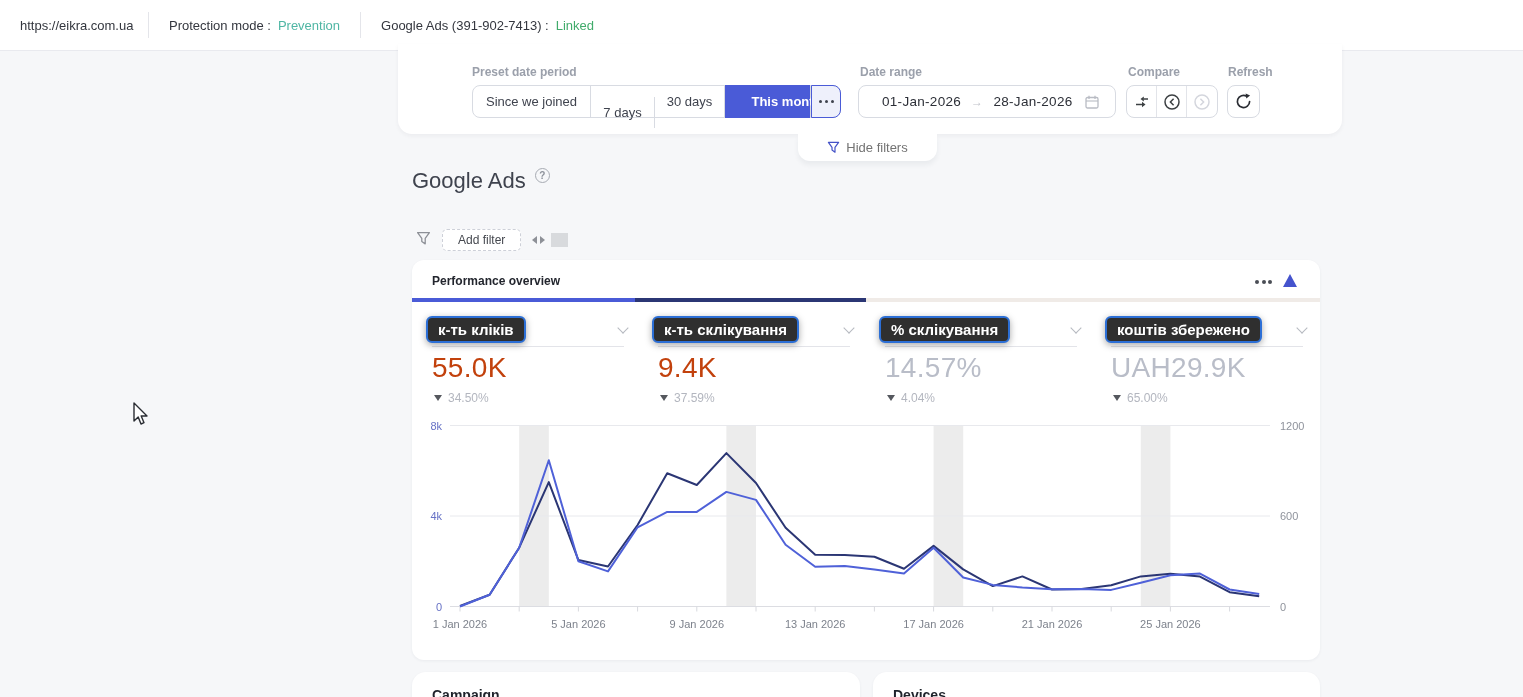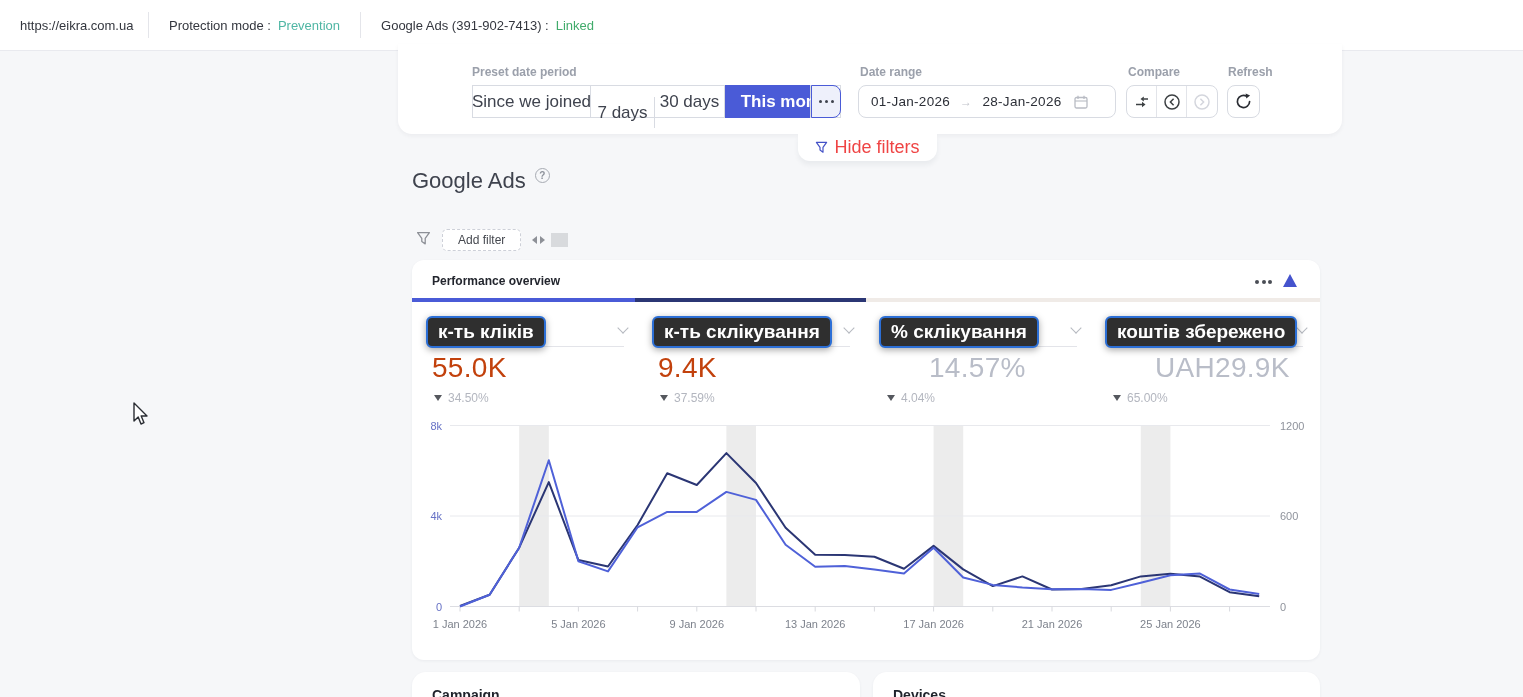--- a/index.html
+++ b/index.html
@@ -25,57 +25,57 @@
 
   
   .filter-card {
     position:absolute; left:398px; top:44px; width:944px; height:90px;
     background:#fff; border-radius:0 0 14px 14px;
     box-shadow:0 2px 4px rgba(40,44,63,.05);
   }
   .flabel { position:absolute; font-size:12px; color:#9ba0ab;font-weight:bold; }
   .seg-group {
     position:absolute; display:flex; height:33px;
-    background:#fff; border:1px solid #d8dbe2; border-radius:0;
-    font-size:17px; color:#3f434e; overflow:visible;
+    background:#fff; border:1px solid #d8dbe2; border-radius:8px;
+    font-size:13px; color:#3f434e; overflow:visible;
   }
   .seg-group .seg-btn {
     display:flex; align-items:center; justify-content:center;
     border-right:1px solid #d8dbe2; height:100%; cursor:pointer; white-space:nowrap;
   }
   .seg-btn.active { background:#4a5bd7; color:#fff; font-weight:700; margin:-1px 0; height:33px;padding-left:38px; }
   .seg-btn.more {
     border:1px solid #4a5bd7; border-radius:0 8px 8px 0; background:#eef0fb;
     margin:-1px -1px -1px 0; height:33px;
   }
   .dots { display:flex; gap:3px; }
   .dots i { width:3px; height:3px; border-radius:50%; background:#3f434e; display:block; }
   .date-group {
     position:absolute; height:33px; background:#fff; border:1px solid #d8dbe2;
-    border-radius:8px; display:flex; align-items:center; padding:0 10px 0 12px;
+    border-radius:8px; display:flex; align-items:center; padding:0 10px 0 23px;
     font-size:13.5px; color:#2c2f37; letter-spacing:.3px;
   }
   .date-arrow { color:#c0c3ca; margin:0 10px; font-size:12px; }
   .icon-btn-group {
     position:absolute; height:33px; border:1px solid #d8dbe2; border-radius:8px;
     background:#fff; display:flex; align-items:center;
   }
   .icon-cell { width:30px; height:100%; display:flex; align-items:center; justify-content:center;
     border-right:1px solid #e2e4e9; cursor:pointer; }
   .icon-cell:last-child { border-right:none; }
   .round-btn {
     position:absolute; width:33px; height:33px; border:1px solid #d8dbe2; border-radius:8px;
     background:#fff; display:flex; align-items:center; justify-content:center; cursor:pointer;
   }
   .hide-filters {
     position:absolute; left:798px; top:134px; width:139px; height:27px;
     background:#fff; border-radius:0 0 12px 12px;
     box-shadow:0 4px 5px rgba(40,44,63,.06);
     display:flex; align-items:center; justify-content:center; gap:6px;
-    font-size:18px; color:#ef4444; cursor:pointer;
+    font-size:13px; color:#737373; cursor:pointer;
   }
 
   
   .page-title { position:absolute; left:412px; top:168px; font-size:22px; font-weight:500; color:#3f434e;
     display:flex; align-items:flex-start; gap:9px; }
   .help-icon { width:15px; height:15px; border:1.2px solid #a7abb3; border-radius:50%;
     font-size:10px; color:#8d929b; display:flex; align-items:center; justify-content:center; font-weight:700; }
   .add-filter {
     position:absolute; left:442px; top:229px; height:22px; padding:0 15px;
     border:1px dashed #cdd0d8; border-radius:5px; background:#fff;
@@ -97,28 +97,28 @@
   .collapse-tri { position:absolute; left:871px; top:14px; width:0; height:0;
     border-left:7px solid transparent; border-right:7px solid transparent; border-bottom:13px solid #4553cd; cursor:pointer; }
   .progress { position:absolute; left:0; top:38px; width:100%; height:4px; display:flex; }
 
   .metric-col { position:absolute; top:58px; width:205px; height:92px; }
   .metric-label { position:absolute; left:0; top:2px; font-size:13px; color:#9ba0a8; white-space:nowrap; }
   .metric-chevron { position:absolute; right:10px; top:6px; width:8px; height:8px;
     border-right:1.5px solid #b6b9c0; border-bottom:1.5px solid #b6b9c0; transform:rotate(45deg); cursor:pointer; }
   .metric-underline { position:absolute; left:0; top:28px; width:192px; height:1px; background:#e3e4e9; }
   .metric-value { position:absolute; left:0; top:34px; font-size:28px; letter-spacing:.3px; color:#c2410c; }
-  .metric-value.inactive { color:#b9bdc8;margin-left:44px; }
+  .metric-value.inactive { color:#b9bdc8; }
   .metric-delta { position:absolute; left:2px; top:73px; display:flex; align-items:center; gap:6px;
     font-size:12px; color:#b3b6bf; }
   .delta-tri { width:0; height:0; border-left:4px solid transparent; border-right:4px solid transparent;
     border-top:6px solid #55585e; }
   .tooltip {
     position:absolute; left:-6px; top:-2px; background:#2f2f2f; border:2px solid #2c6fd6;
-    border-radius:6px; color:#fff; font-weight:700; font-size:19px; padding:3px 10px;
+    border-radius:6px; color:#fff; font-weight:700; font-size:15px; padding:3px 10px;
     white-space:nowrap; box-shadow:0 2px 7px rgba(0,0,0,.35); z-index:5;
   }
 
   
   .bottom-card { position:absolute; top:672px; height:60px; background:#fff; border-radius:14px;
     box-shadow:0 1px 3px rgba(40,44,63,.06); }
   .bottom-card .bc-title { position:absolute; left:20px; top:15px; font-size:14px; font-weight:700; color:#1f232b; }
 
   svg.ico { display:block; }
   .cursor { position:absolute; left:128px; top:401px; z-index:50; pointer-events:none; }

